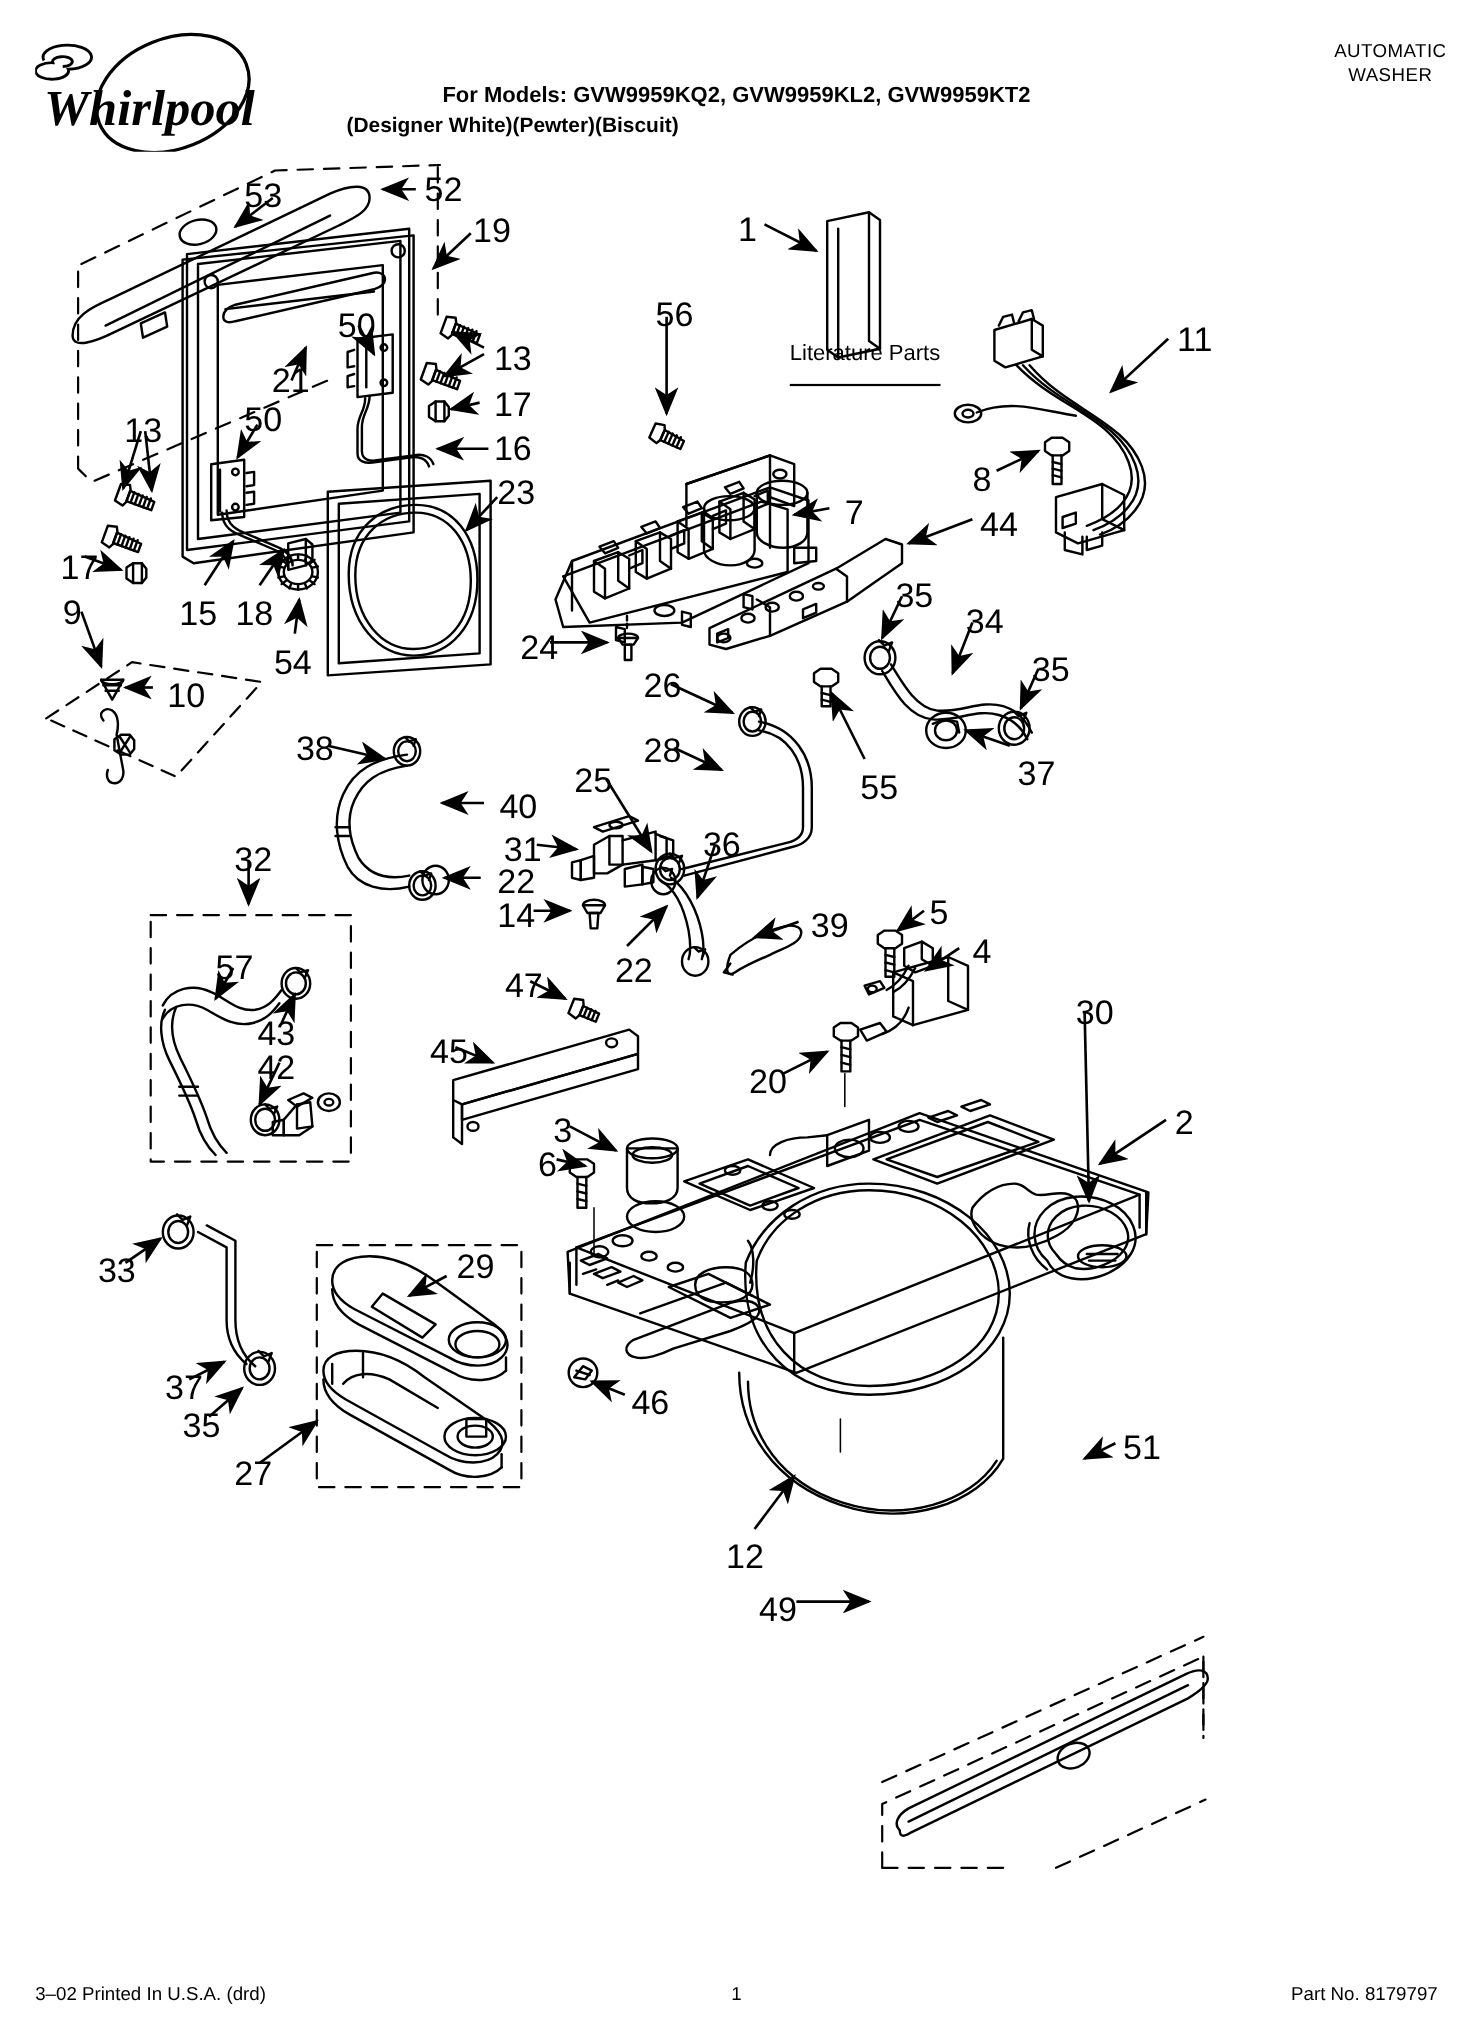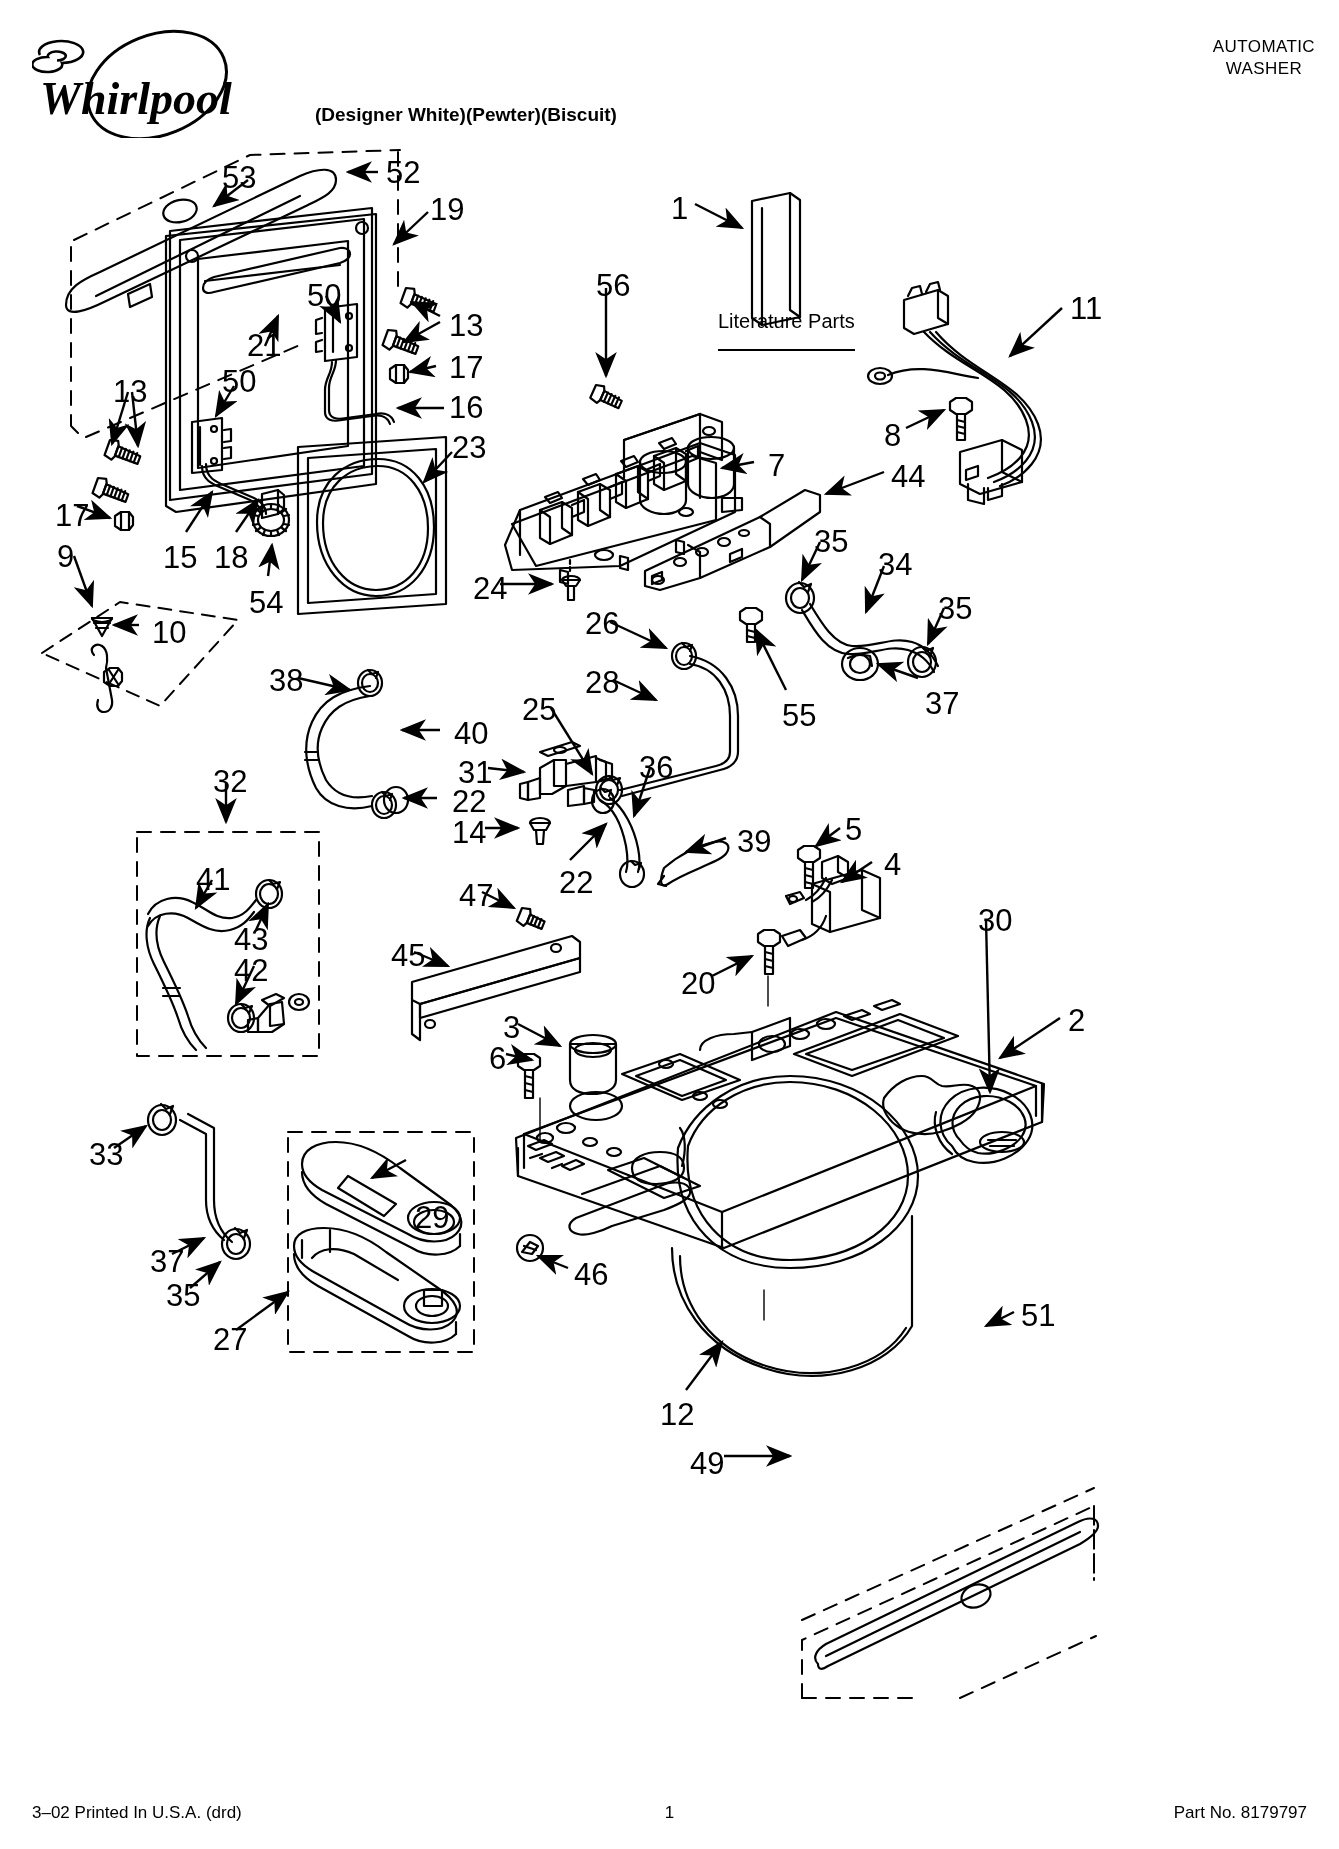--- a/index.html
+++ b/index.html
@@ -63,20 +63,21 @@
       <g fill="none" stroke="#000" stroke-width="3">
         <ellipse cx="125" cy="57" rx="72" ry="50" transform="rotate(-22 125 57)"></ellipse>
       </g>
       <g fill="none" stroke="#000" stroke-width="2.6">
         <path d="M8 27 a22 11 0 1 1 22 8 a15 7.5 0 1 1 -14 -6 a9 4.5 0 1 1 9 3.5"></path>
       </g>
       <text x="8" y="86" font-family="'Liberation Serif', serif" font-size="46" font-weight="bold" font-style="italic" fill="#000">Whirlpool</text>
     </svg>
   </div>
 
+  <div class="hdr-models">For Models: GVW9959KQ2, GVW9959KL2, GVW9959KT2</div>
   <div class="hdr-colors">
     <span>(Designer White)</span>
     <span>(Pewter)</span>
     <span>(Biscuit)</span>
   </div>
   <div class="hdr-right">
     <div>AUTOMATIC</div>
     <div>WASHER</div>
   </div>
 
@@ -671,36 +672,36 @@
       <div class="cn" style="left: 925px; top: 688px;">37</div>
       <div class="cn" style="left: 269px; top: 665px;">38</div>
       <div class="cn" style="left: 585px; top: 667px;">28</div>
       <div class="cn" style="left: 522px; top: 694px;">25</div>
       <div class="cn" style="left: 454px; top: 718px;">40</div>
       <div class="cn" style="left: 458px; top: 757px;">31</div>
       <div class="cn" style="left: 639px; top: 752px;">36</div>
       <div class="cn" style="left: 452px; top: 786px;">22</div>
       <div class="cn" style="left: 452px; top: 817px;">14</div>
       <div class="cn" style="left: 213px; top: 766px;">32</div>
-      <div class="cn" style="left: 196px; top: 864px;">41</div>
+      <div class="cn" style="left: 196px; top: 864px;">57</div>
       <div class="cn" style="left: 737px; top: 826px;">39</div>
       <div class="cn" style="left: 845px; top: 814px;">5</div>
       <div class="cn" style="left: 884px; top: 849px;">4</div>
       <div class="cn" style="left: 559px; top: 867px;">22</div>
       <div class="cn" style="left: 459px; top: 880px;">47</div>
       <div class="cn" style="left: 978px; top: 905px;">30</div>
       <div class="cn" style="left: 234px; top: 924px;">43</div>
       <div class="cn" style="left: 234px; top: 955px;">42</div>
       <div class="cn" style="left: 391px; top: 940px;">45</div>
       <div class="cn" style="left: 681px; top: 968px;">20</div>
       <div class="cn" style="left: 1068px; top: 1005px;">2</div>
       <div class="cn" style="left: 503px; top: 1012px;">3</div>
       <div class="cn" style="left: 489px; top: 1043px;">6</div>
       <div class="cn" style="left: 89px; top: 1139px;">33</div>
-      <div class="cn" style="left: 415px; top: 1202px;">29</div>
+      <div class="cn" style="left: 415px; top: 1136px;">29</div>
       <div class="cn" style="left: 150px; top: 1246px;">37</div>
       <div class="cn" style="left: 166px; top: 1280px;">35</div>
       <div class="cn" style="left: 574px; top: 1259px; text-align: right;">46</div>
       <div class="cn" style="left: 213px; top: 1324px;">27</div>
       <div class="cn" style="left: 1021px; top: 1300px;">51</div>
       <div class="cn" style="left: 660px; top: 1399px;">12</div>
       <div class="cn" style="left: 690px; top: 1448px;">49</div>
     </div>
 
   <div class="lit-label" style="left:718px;top:310px;">Literature Parts</div>

